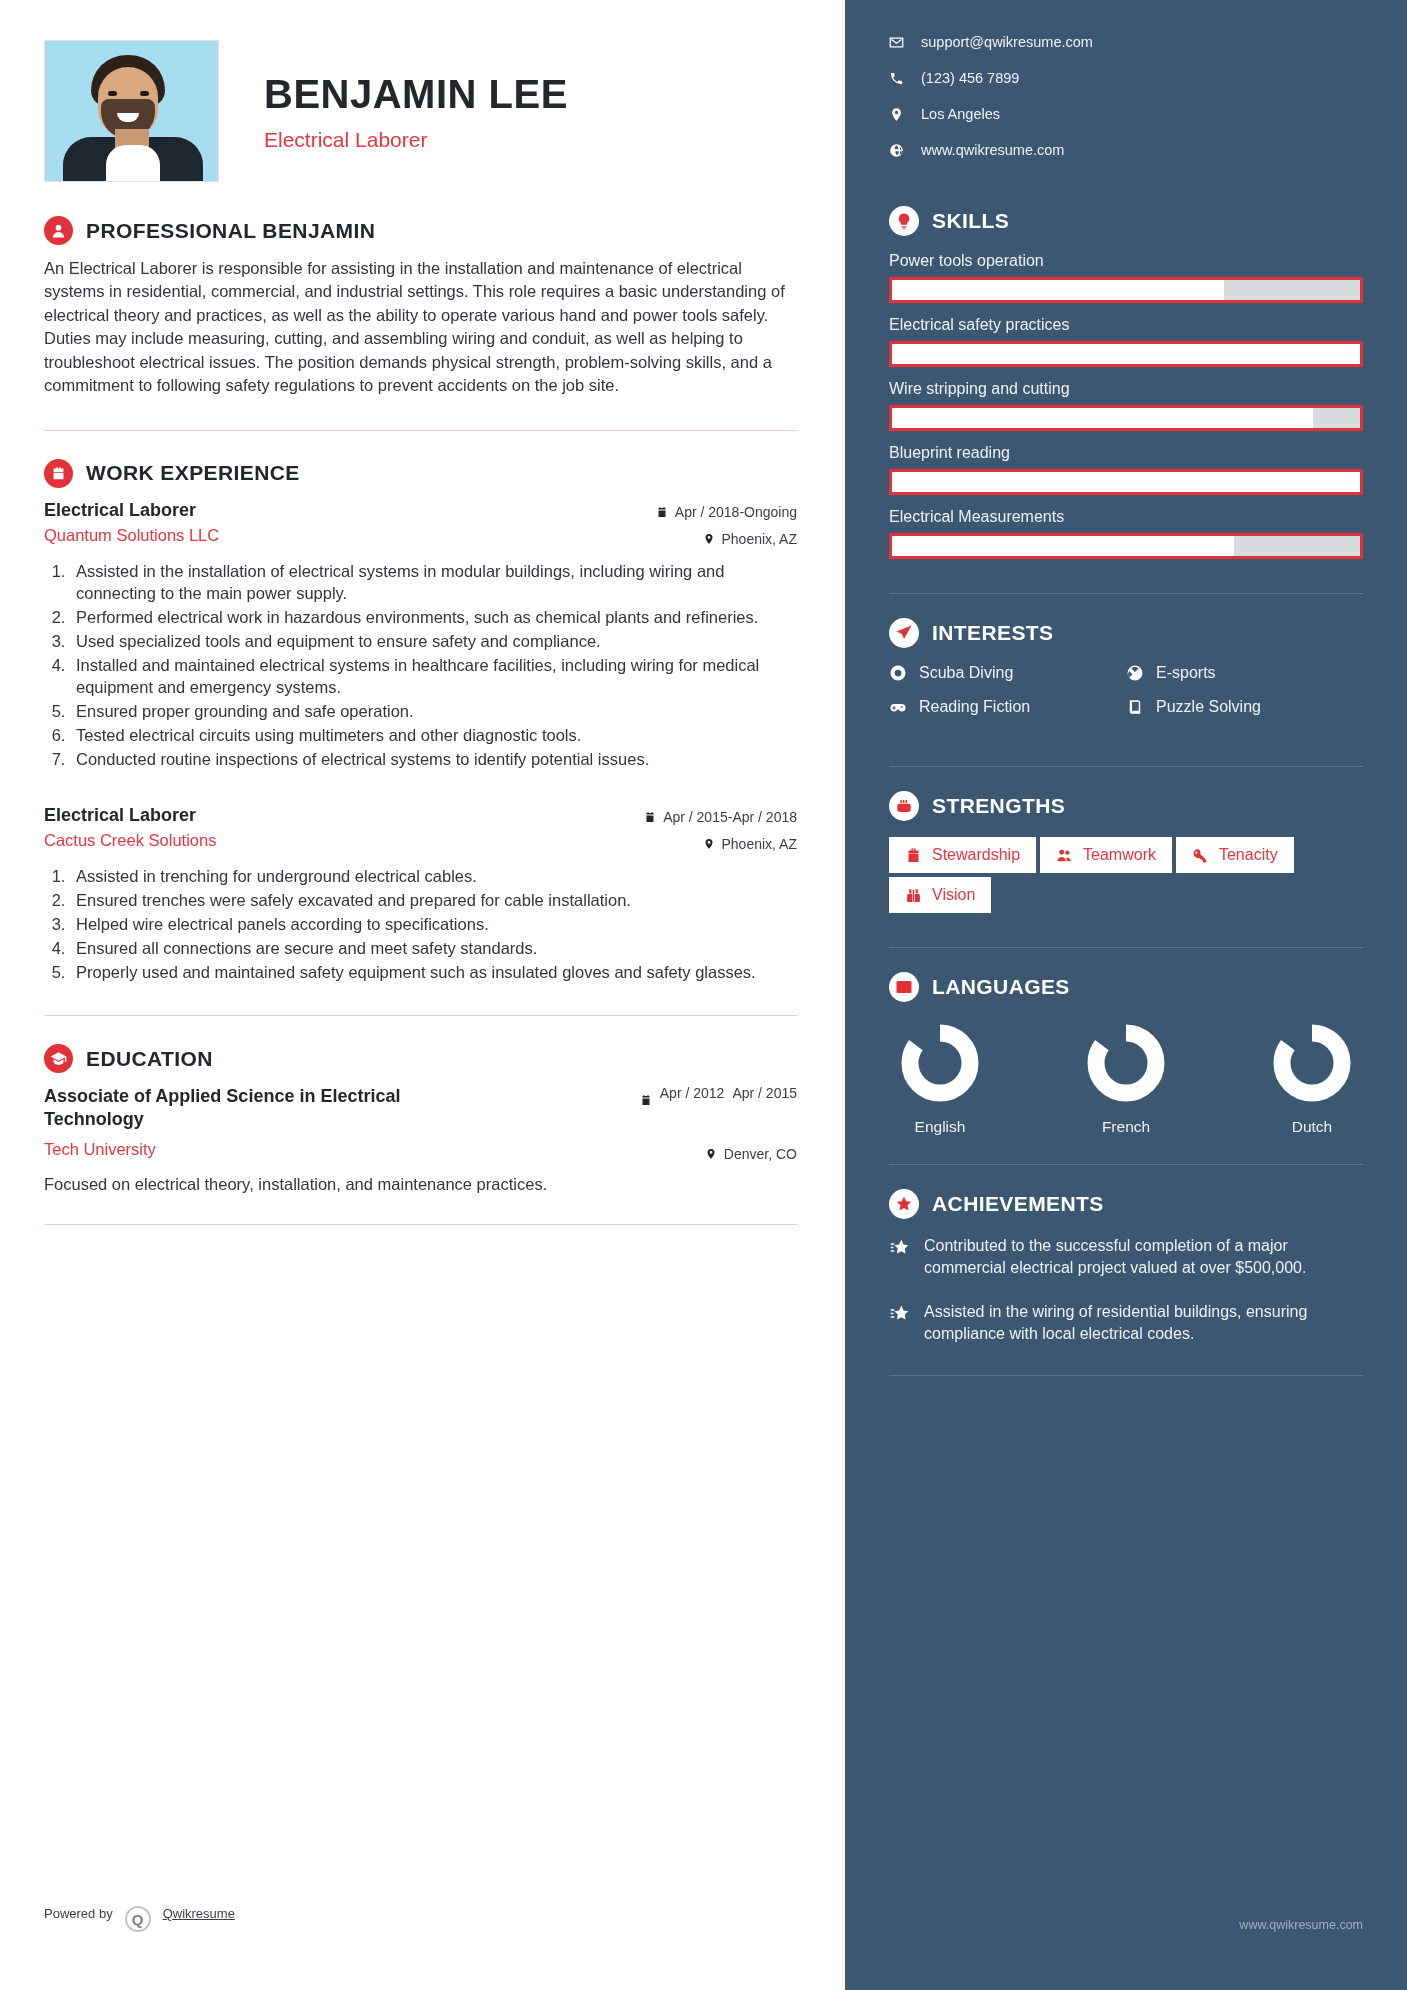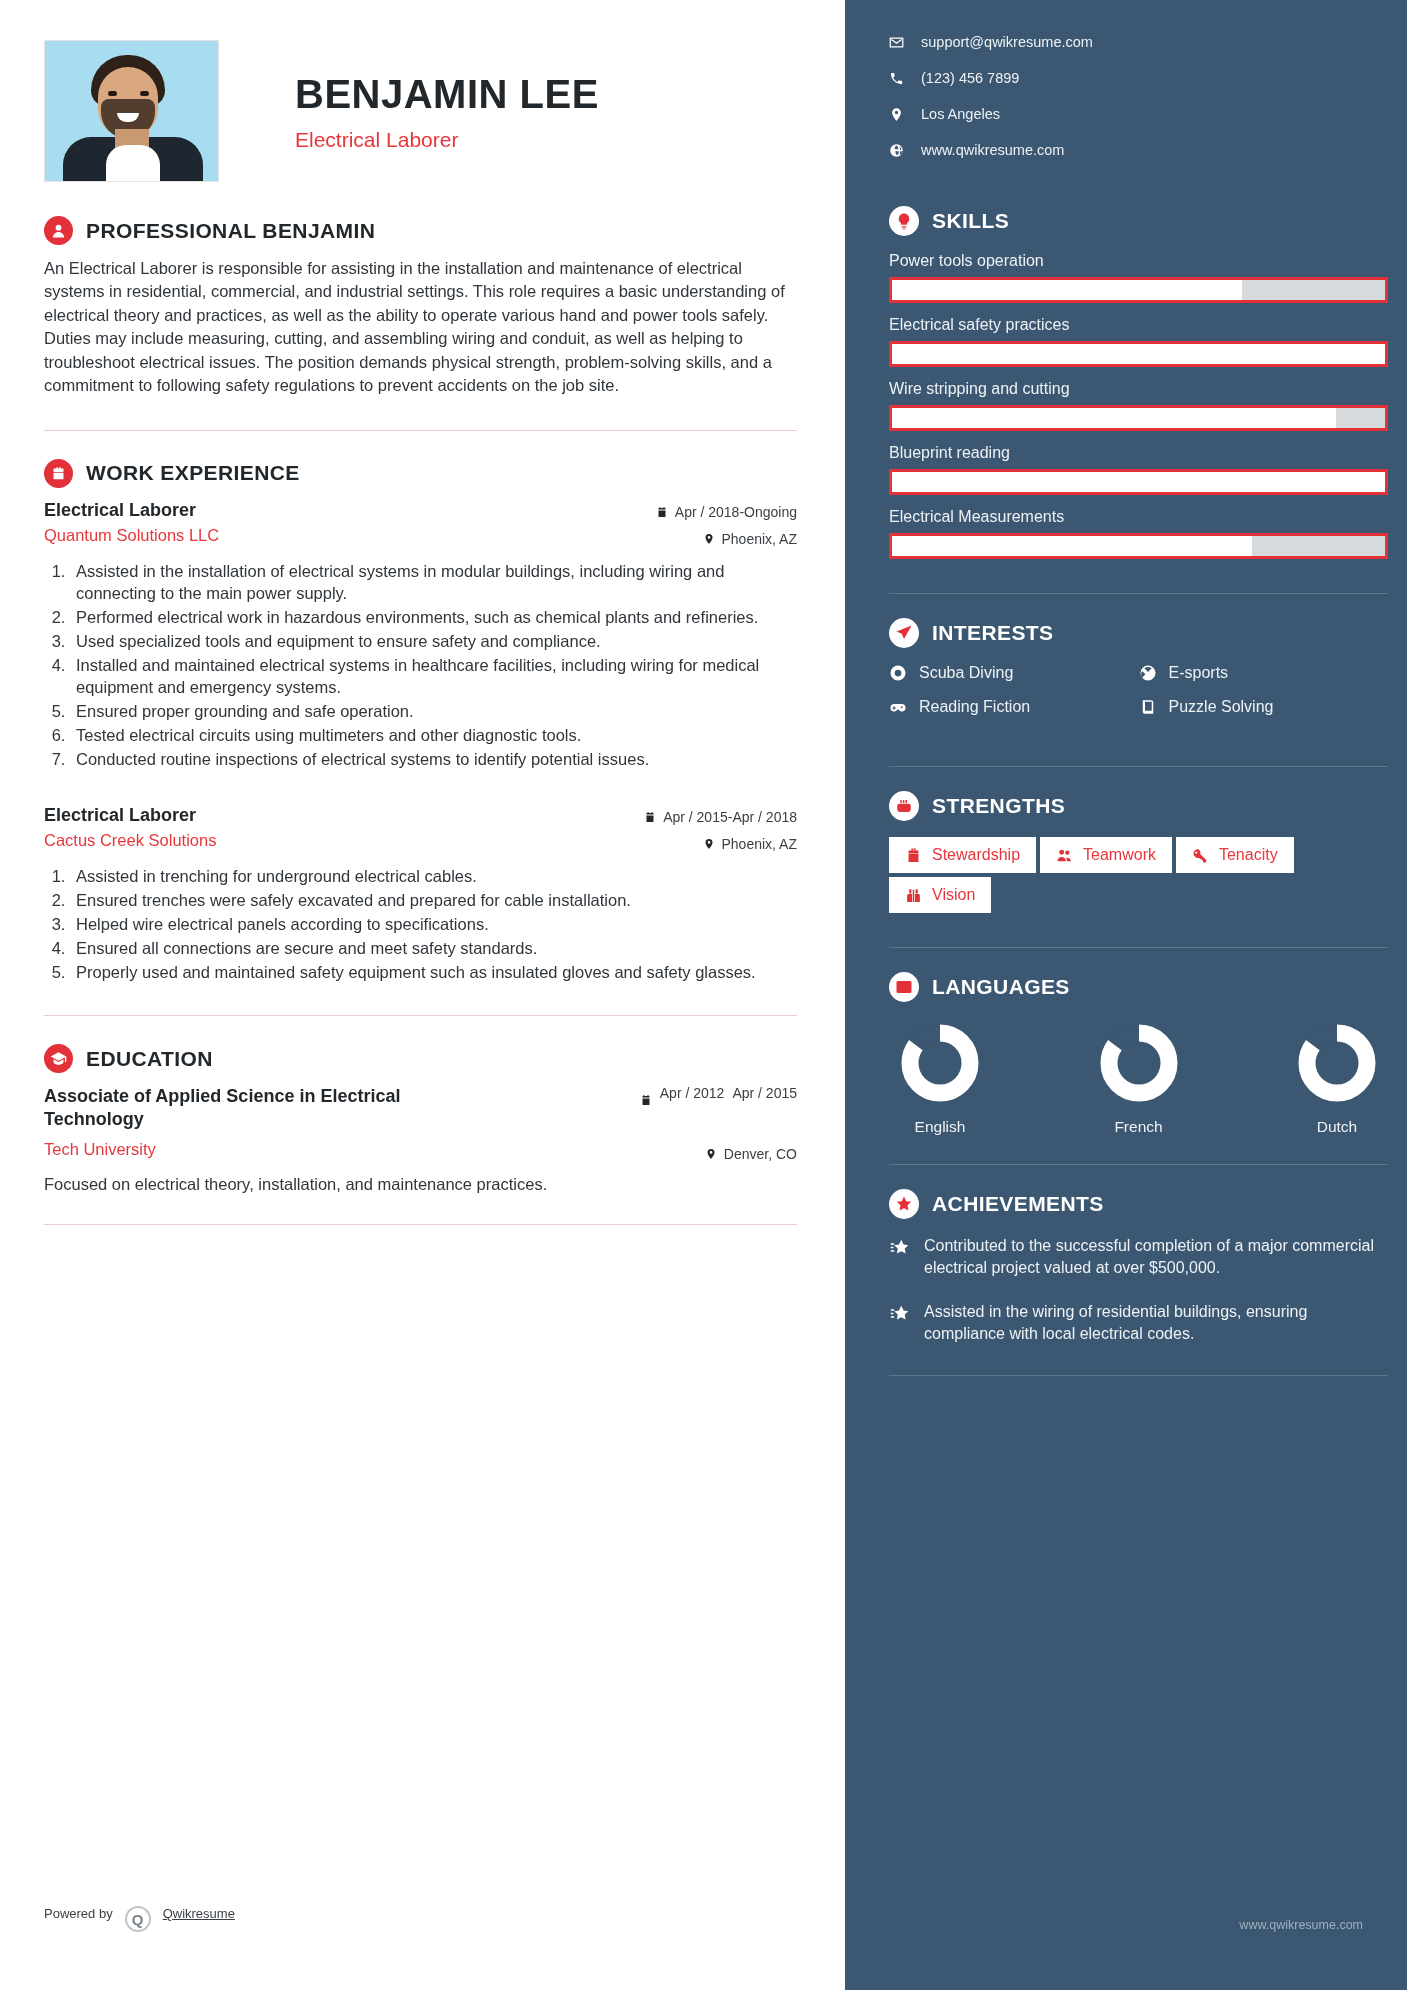--- a/index.html
+++ b/index.html
@@ -27,21 +27,21 @@
   .photo .hair { position:absolute; left:46px; top:14px; width:74px; height:52px; background:#2e2119; border-radius:38px 38px 18px 18px; }
   .photo .face { position:absolute; left:53px; top:26px; width:60px; height:70px; background:#d9a87e; border-radius:30px 30px 28px 28px; }
   .photo .beard { position:absolute; left:56px; top:58px; width:54px; height:40px; background:#3a2a20; border-radius:8px 8px 27px 27px; opacity:.85;}
   .photo .mouth { position:absolute; left:72px; top:72px; width:22px; height:9px; background:#fff; border-radius:0 0 11px 11px; }
   .photo .eyeL { position:absolute; left:63px; top:50px; width:9px; height:5px; background:#241a14; border-radius:4px; }
   .photo .eyeR { position:absolute; left:95px; top:50px; width:9px; height:5px; background:#241a14; border-radius:4px; }
   .photo .neck { position:absolute; left:70px; top:88px; width:34px; height:22px; background:#c99a72; }
   .photo .jacket { position:absolute; left:18px; top:96px; width:140px; height:50px; background:#1e2630; border-radius:28px 28px 0 0; }
   .photo .jacketHole { position:absolute; left:61px; top:104px; width:54px; height:42px; background:#ffffff; border-radius:20px 20px 0 0; }
 
-  .nameblock { padding-left: 76px; padding-top: 34px; }
+  .nameblock { padding-left: 45px; padding-top: 34px; }
   .name {
     font-size: 40px; font-weight: 700; letter-spacing: .5px;
     color: #22272b; line-height: 1;
   }
   .role { font-size: 21px; color: #e8363d; margin-top: 14px; }
 
   .sec-head { display: flex; align-items: center; gap: 13px; margin-bottom: 12px; }
   .sec-title { font-size: 21px; font-weight: 700; letter-spacing: .4px; color: #22272b; }
   .badge {
     width: 29px; height: 29px; border-radius: 50%;
@@ -92,21 +92,21 @@
     border: 2px solid #bfc4c8; color:#7b8288;
     display:flex; align-items:center; justify-content:center;
     font-size: 15px; font-weight: 700;
   }
   .qname { font-size: 13px; color: #3a3f44; text-decoration: underline; }
 
   
   .right {
     width: 562px; height: 1990px;
     background: #3b5771;
-    padding: 28px 19px 0 44px;
+    padding: 28px 44px 0 44px;
     position: relative; color: #fff;
   }
   .contact { margin: 6px 0 48px; }
   .contact-row {
     display: flex; align-items: center; gap: 17px;
     font-size: 14.5px; color: #eef2f5; margin-bottom: 20px;
   }
   .contact-row svg { width: 15px; height: 15px; fill: #fff; flex: none; }
 
   .rsec-head { display: flex; align-items: center; gap: 13px; margin-bottom: 16px; }

